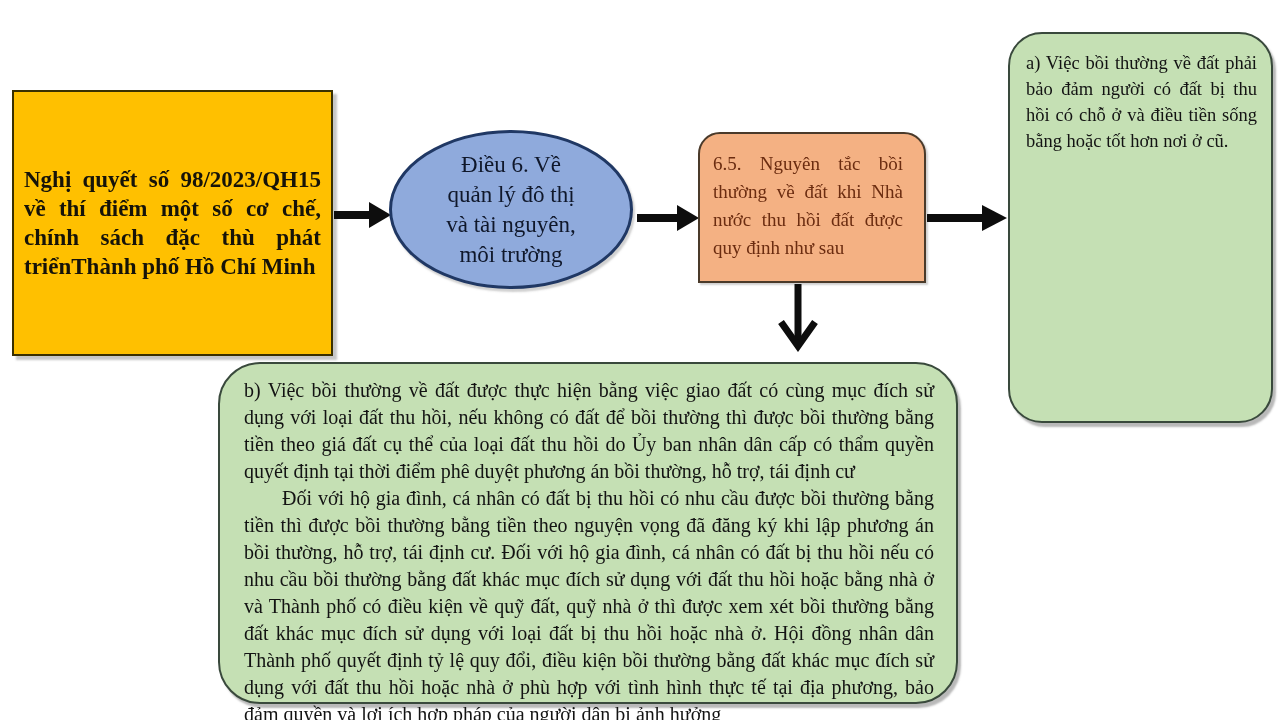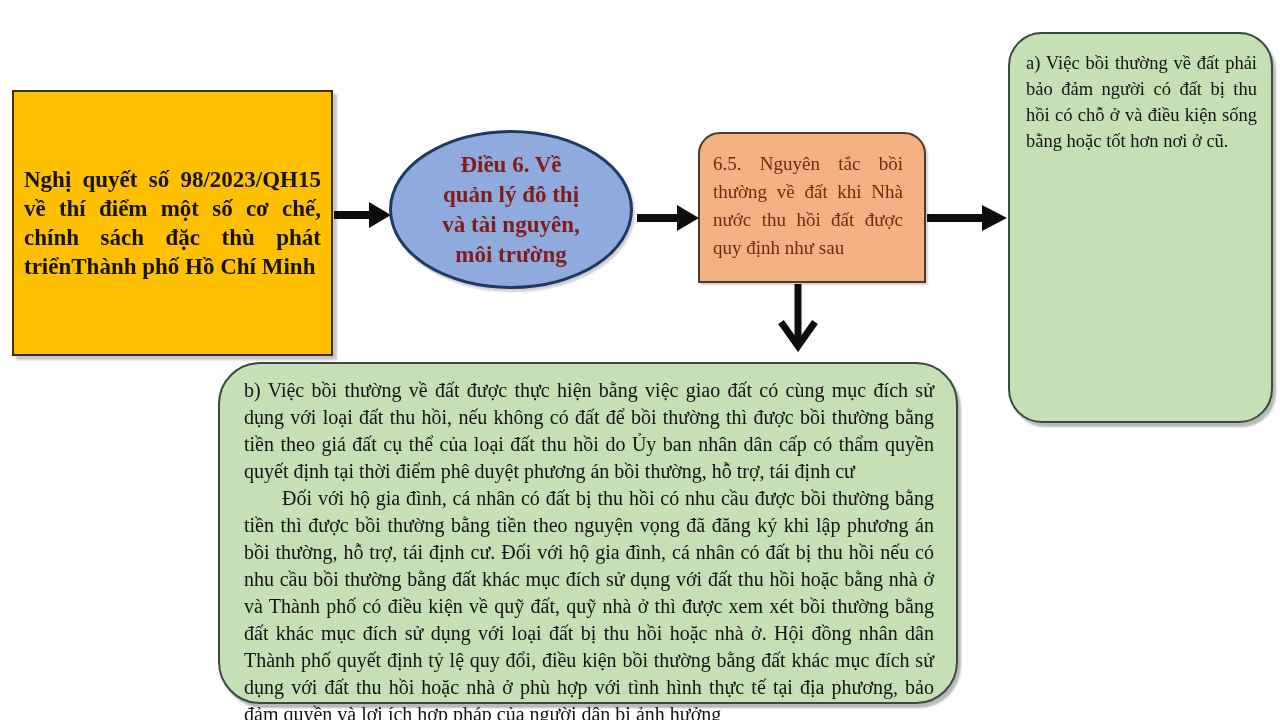--- a/index.html
+++ b/index.html
@@ -36,21 +36,21 @@
   .article-ellipse {
     left: 389px; top: 130px; width: 244px; height: 159px;
     background: #8FAADC;
     border: 3px solid #203864;
     border-radius: 50%;
     box-shadow: 2px 3px 2px rgba(120,120,120,0.35);
     display: flex; align-items: center; justify-content: center;
   }
   .article-ellipse p {
     margin: 0;
-    font-size: 23px; font-weight: bold; color: #7f1d1d;
+    font-size: 23px; font-weight: normal; color: #0f172a;
     line-height: 30px; text-align: center;
     white-space: pre-line;
   }
 
   
   .clause-box {
     left: 698px; top: 132px; width: 228px; height: 151px;
     background: #F4B183;
     border: 2px solid #4a3a2a;
     border-radius: 22px 22px 0 0;
@@ -127,21 +127,21 @@
     <line x1="0" y1="15" x2="58" y2="15" stroke="#0d0d0d" stroke-width="8"></line>
     <polygon points="55,2 80,15 55,28" fill="#0d0d0d"></polygon>
   </svg>
 
   <svg class="arrow-svg" style="left:776px; top:284px;" width="44" height="68" aria-hidden="true">
     <line x1="22" y1="0" x2="22" y2="56" stroke="#0d0d0d" stroke-width="7"></line>
     <polyline points="5,38 22,62 39,38" fill="none" stroke="#0d0d0d" stroke-width="7"></polyline>
   </svg>
 
   <div class="shape point-box point-a-box">
-    <p>a) Việc bồi thường về đất phải bảo đảm người có đất bị thu hồi có chỗ ở và điều kiện sống bằng hoặc tốt hơn nơi ở cũ.</p>
+    <p>a) Việc bồi thường về đất phải bảo đảm người có đất bị thu hồi có chỗ ở và điều tiền sống bằng hoặc tốt hơn nơi ở cũ.</p>
   </div>
 
   <div class="shape point-box point-b-box">
     <p>b) Việc bồi thường về đất được thực hiện bằng việc giao đất có cùng mục đích sử dụng với loại đất thu hồi, nếu không có đất để bồi thường thì được bồi thường bằng tiền theo giá đất cụ thể của loại đất thu hồi do Ủy ban nhân dân cấp có thẩm quyền quyết định tại thời điểm phê duyệt phương án bồi thường, hỗ trợ, tái định cư</p>
     <p class="indented">Đối với hộ gia đình, cá nhân có đất bị thu hồi có nhu cầu được bồi thường bằng tiền thì được bồi thường bằng tiền theo nguyện vọng đã đăng ký khi lập phương án bồi thường, hỗ trợ, tái định cư. Đối với hộ gia đình, cá nhân có đất bị thu hồi nếu có nhu cầu bồi thường bằng đất khác mục đích sử dụng với đất thu hồi hoặc bằng nhà ở và Thành phố có điều kiện về quỹ đất, quỹ nhà ở thì được xem xét bồi thường bằng đất khác mục đích sử dụng với loại đất bị thu hồi hoặc nhà ở. Hội đồng nhân dân Thành phố quyết định tỷ lệ quy đổi, điều kiện bồi thường bằng đất khác mục đích sử dụng với đất thu hồi hoặc nhà ở phù hợp với tình hình thực tế tại địa phương, bảo đảm quyền và lợi ích hợp pháp của người dân bị ảnh hưởng</p>
   </div>
 
 </div>
 
 </body></html>

